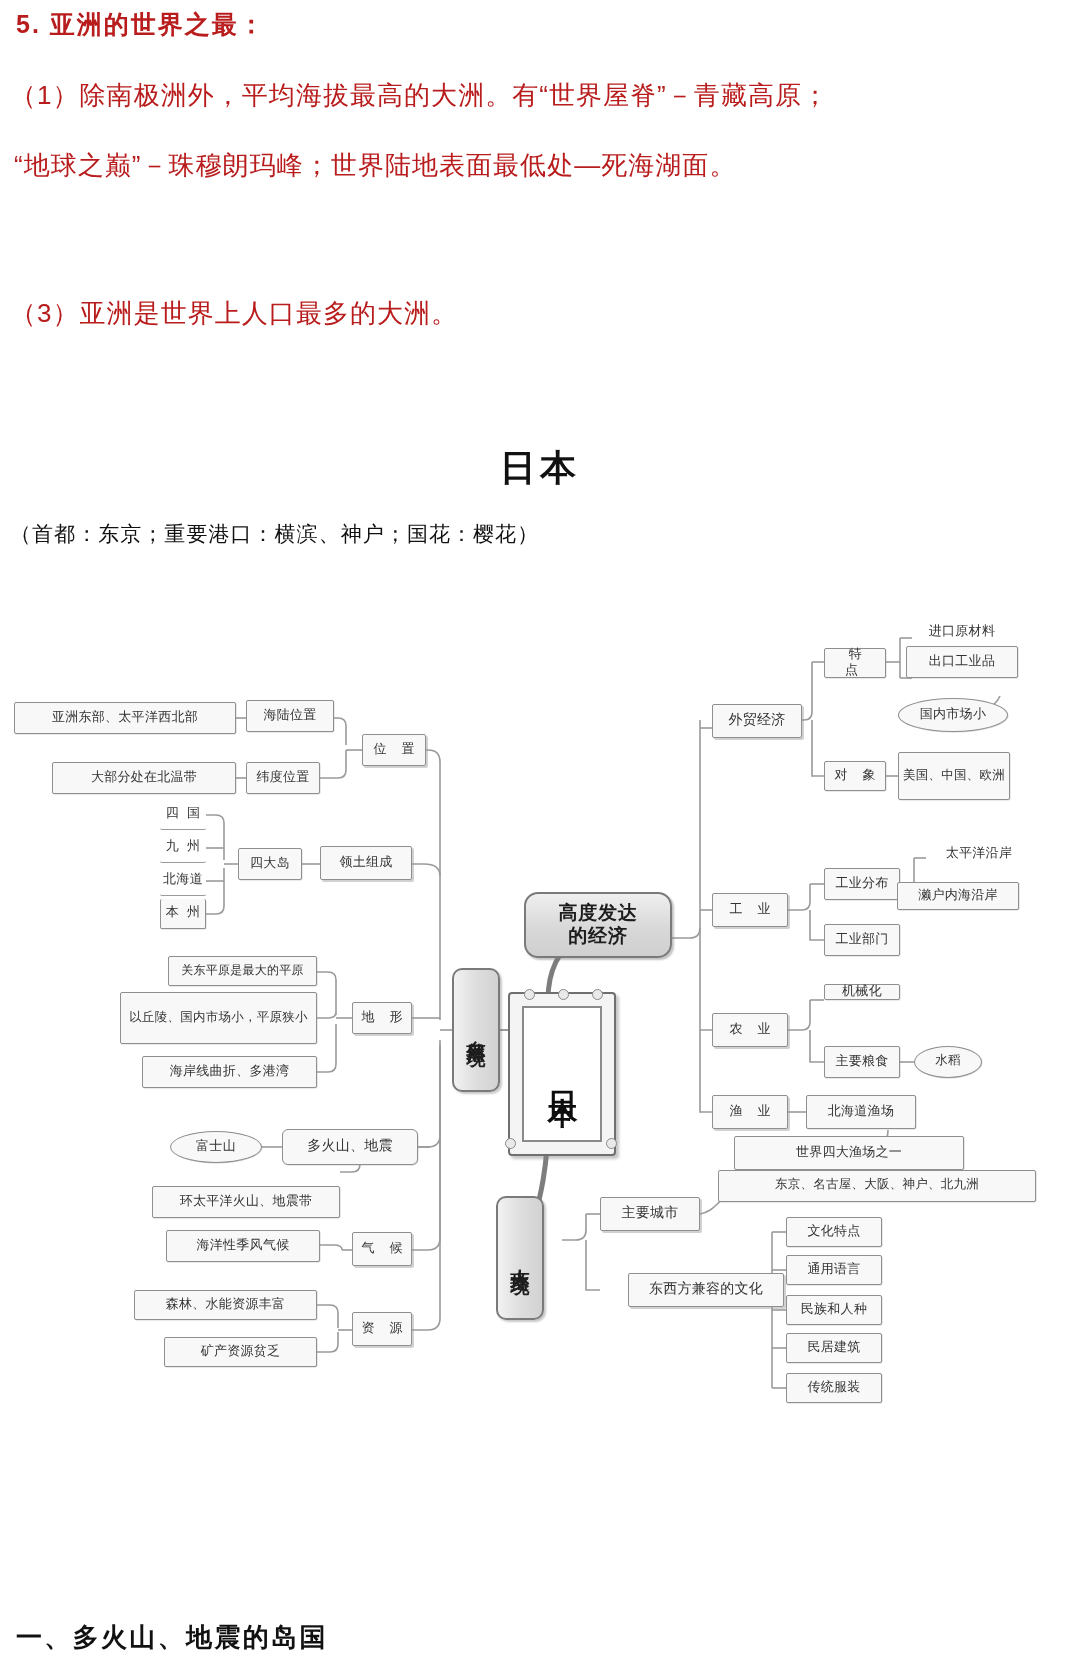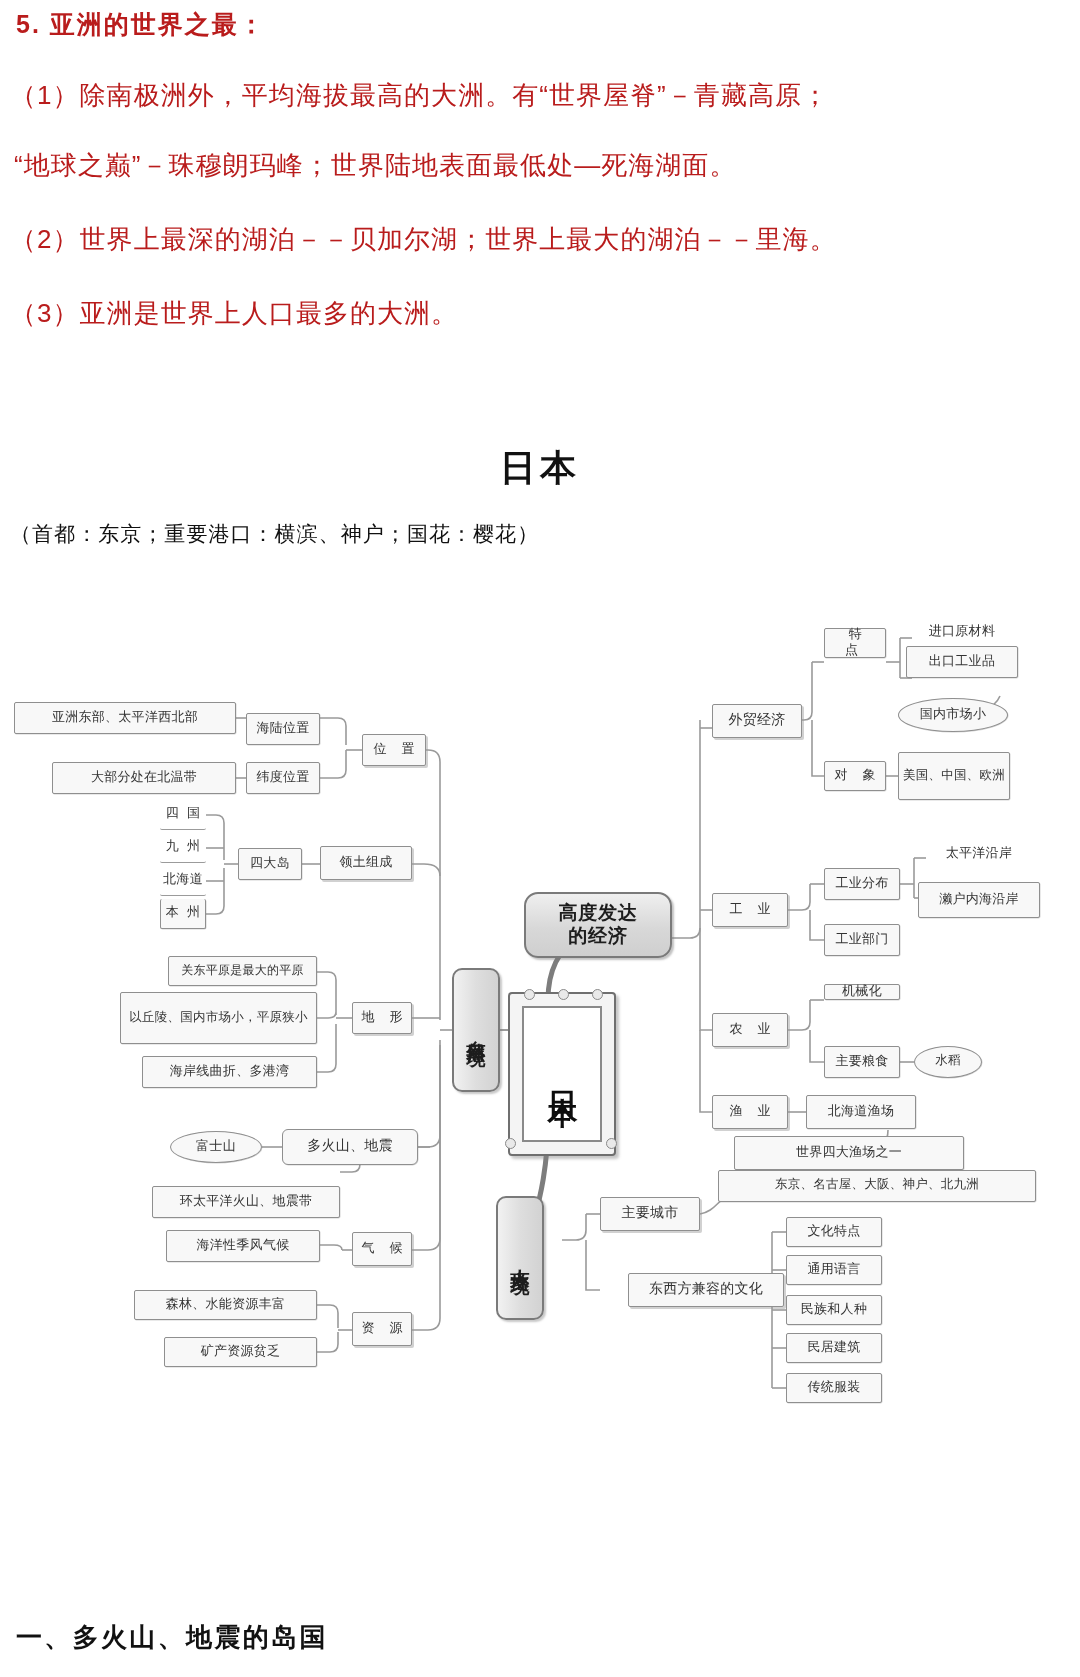--- a/index.html
+++ b/index.html
@@ -92,21 +92,20 @@
   }
 </style>
 </head>
 <body>
 
 <div class="page">
 
   <div class="line l1">5. 亚洲的世界之最：</div>
   <div class="line normal l2">（1）除南极洲外，平均海拔最高的大洲。有“世界屋脊”－青藏高原；</div>
   <div class="line normal l3">“地球之巅”－珠穆朗玛峰；世界陆地表面最低处—死海湖面。</div>
-  <div class="line normal l4">（2）世界上最深的湖泊－－贝加尔湖；世界上最大的湖泊－－里海。</div>
   <div class="line normal l5">（3）亚洲是世界上人口最多的大洲。</div>
 
   <div class="title">日本</div>
   <div class="subtitle">（首都：东京；重要港口：横滨、神户；国花：樱花）</div>
 
   <div class="diagram">
 
     <svg width="1080" height="800" viewBox="0 0 1080 800">
       <g fill="none" stroke="#9a9a9a" stroke-width="1.6">
 
@@ -200,21 +199,21 @@
         <path d="M772 632 H786"></path>
         <path d="M772 670 H786"></path>
         <path d="M772 710 H786"></path>
         <path d="M772 748 H786"></path>
         <path d="M772 788 H786"></path>
       </g>
     </svg>
 
     <div class="node" style="left:14px;top:102px;width:222px;height:32px;">亚洲东部、太平洋西北部</div>
     <div class="node" style="left:52px;top:162px;width:184px;height:32px;">大部分处在北温带</div>
-    <div class="node" style="left:246px;top:113px;width:74px;height:32px;">海陆位置</div>
+    <div class="node" style="left:246px;top:100px;width:88px;height:32px;">海陆位置</div>
     <div class="node" style="left:246px;top:162px;width:74px;height:32px;">纬度位置</div>
     <div class="node sp shadowbox" style="left:362px;top:134px;width:64px;height:32px;">位 置</div>
 
     <div class="node underline" style="left:160px;top:200px;width:46px;height:30px;">四 国</div>
     <div class="node underline" style="left:160px;top:233px;width:46px;height:30px;">九 州</div>
     <div class="node underline" style="left:160px;top:266px;width:46px;height:30px;">北海道</div>
     <div class="node" style="left:160px;top:299px;width:46px;height:30px;border-top:none;">本 州</div>
     <div class="node" style="left:238px;top:248px;width:64px;height:32px;">四大岛</div>
     <div class="node shadowbox" style="left:320px;top:246px;width:92px;height:34px;">领土组成</div>
 
@@ -246,32 +245,32 @@
     <div class="center-outer" style="left:508px;top:392px;width:108px;height:164px;">
       <div class="clip" style="left:14px;top:-5px;"></div>
       <div class="clip" style="left:48px;top:-5px;"></div>
       <div class="clip" style="left:82px;top:-5px;"></div>
       <div class="clip" style="left:-5px;top:144px;"></div>
       <div class="clip" style="left:96px;top:144px;"></div>
     </div>
     <div class="center-inner" style="left:522px;top:406px;width:80px;height:136px;font-size:30px;">日本</div>
 
     <div class="node shadowbox" style="left:712px;top:104px;width:90px;height:34px;font-size:14px;">外贸经济</div>
-    <div class="node sp" style="left:824px;top:28px;width:62px;height:30px;padding-left:20px;">特 点</div>
+    <div class="node sp" style="left:824px;top:48px;width:62px;height:30px;padding-left:20px;">特 点</div>
     <div class="node plain" style="left:906px;top:18px;width:112px;height:28px;">进口原材料</div>
     <div class="node" style="left:906px;top:46px;width:112px;height:32px;">出口工业品</div>
     <div class="node ell" style="left:898px;top:98px;width:110px;height:34px;">国内市场小</div>
     <div class="node sp" style="left:824px;top:161px;width:62px;height:30px;">对 象</div>
     <div class="node two" style="left:898px;top:152px;width:112px;height:48px;font-size:12.5px;">美国、中国、欧洲</div>
 
     <div class="node sp shadowbox" style="left:712px;top:293px;width:76px;height:34px;">工 业</div>
     <div class="node" style="left:824px;top:268px;width:76px;height:32px;">工业分布</div>
     <div class="node" style="left:824px;top:324px;width:76px;height:32px;">工业部门</div>
     <div class="node plain" style="left:918px;top:240px;width:122px;height:28px;">太平洋沿岸</div>
-    <div class="node" style="left:918px;top:282px;width:122px;height:36px;">濑户内海沿岸</div>
+    <div class="node" style="left:897px;top:282px;width:122px;height:28px;">濑户内海沿岸</div>
 
     <div class="node sp shadowbox" style="left:712px;top:413px;width:76px;height:34px;">农 业</div>
     <div class="node" style="left:824px;top:384px;width:76px;height:16px;">机械化</div>
     <div class="node" style="left:824px;top:446px;width:76px;height:32px;">主要粮食</div>
     <div class="node ell" style="left:914px;top:446px;width:68px;height:32px;font-size:12.5px;">水稻</div>
 
     <div class="node sp shadowbox" style="left:712px;top:495px;width:76px;height:34px;">渔 业</div>
     <div class="node" style="left:806px;top:495px;width:110px;height:34px;">北海道渔场</div>
     <div class="node" style="left:734px;top:536px;width:230px;height:34px;">世界四大渔场之一</div>
 

